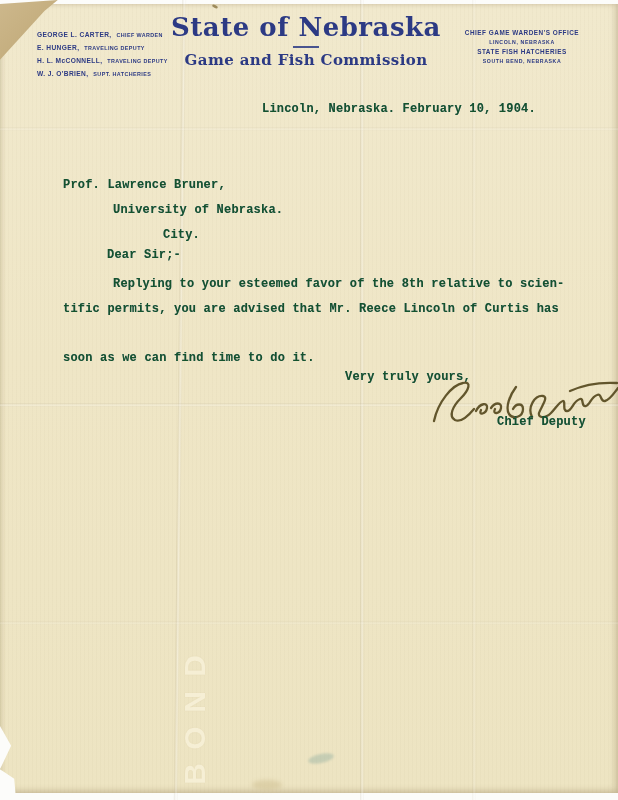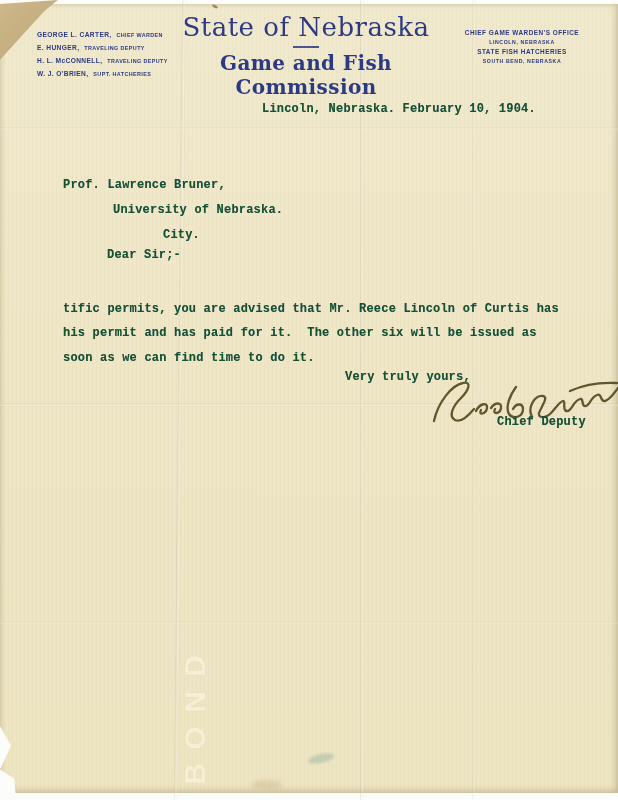--- a/index.html
+++ b/index.html
@@ -29,23 +29,23 @@
     background:linear-gradient(90deg, rgba(115,95,50,0.12), rgba(255,255,255,0.30) 55%, rgba(115,95,50,0.05));}
   .crease-h{position:absolute; left:0; right:0; height:4px;
     background:linear-gradient(180deg, rgba(115,95,50,0.10), rgba(255,255,255,0.28) 55%, rgba(115,95,50,0.05));}
   
   .lh-navy{color:#2c3a84;}
   #lh-left{position:absolute; left:37px; top:27px; line-height:10px; white-space:nowrap;}
   .lh-official{font-weight:bold; letter-spacing:0.4px;}
   .lh-official .nm{font-size:6.6px;}
   .lh-official .tt{font-size:5.4px;}
   #lh-center{position:absolute; left:50%; top:12px; transform:translateX(-51%); text-align:center; width:300px;}
-  #state-title{font-family:"DejaVu Serif", serif; font-weight:normal; font-size:26px; letter-spacing:0.5px;}
+  #state-title{font-family:"DejaVu Serif", serif; font-weight:bold; font-size:26px; letter-spacing:0.5px;}
   #lh-rule{width:26px; height:2px; background:#2c3a84; margin:4px auto 3px auto; opacity:.85;}
-  #commission-title{font-family:"DejaVu Serif", serif; font-weight:bold; font-size:20px; letter-spacing:0.4px;}
+  #commission-title{font-family:"DejaVu Serif", serif; font-weight:bold; font-size:15px; letter-spacing:0.4px;}
   #lh-right{position:absolute; left:443px; top:28px; width:158px; text-align:center; line-height:9.5px; white-space:nowrap;}
   #lh-right .big{font-size:6.4px; font-weight:bold; letter-spacing:0.5px;}
   #lh-right .sml{font-size:5.2px; font-weight:bold; letter-spacing:0.6px;}
   
   .typed{
     position:absolute; font-family:"Liberation Mono", monospace; font-weight:bold;
     font-size:12px; color:#14532d; white-space:pre; letter-spacing:0.2px;
     text-shadow:0 0 0.6px rgba(65,83,166,0.55);
   }
   
@@ -93,22 +93,22 @@
   </div>
 
   <div class="typed" style="left:262px; top:102px;">Lincoln, Nebraska. February 10, 1904.</div>
 
   <div class="typed" style="left:113px; top:203px;">University of Nebraska.</div>
   <div class="typed" style="left:63px;  top:178px;">Prof. Lawrence Bruner,</div>
   <div class="typed" style="left:163px; top:228px;text-align:center;">City.</div>
 
   <div class="typed" style="left:63px; top:248px;padding-left:44px;">Dear Sir;-</div>
 
+  <div class="typed" style="left:113px; top:277px;">Replying to your esteemed favor of the 8th relative to scien-</div>
   <div class="typed" style="left:63px;  top:302px;">tific permits, you are advised that Mr. Reece Lincoln of Curtis has</div>
-  <div class="typed" style="left:63px;  top:326px;">his permit and has paid for it.  The other six will be issued as</div>
   <div class="typed" style="left:345px; top:370px;">Very truly yours,</div>
 
   <div class="typed" style="left:63px;  top:351px;">soon as we can find time to do it.</div>
 
   <div id="signature" aria-label="Geo L. Carter">
     <svg width="192" height="58" viewBox="0 0 192 58" fill="none">
       <g stroke="#574a20" stroke-width="2.3" stroke-linecap="round" opacity="0.92">
         <path d="M6,47 C10,28 24,11 35,9 C44,7 41,16 33,24 C25,32 20,42 27,46 C33,49 41,41 46,35"></path>
         <path d="M48,37 C52,29 60,28 59,34 C58,40 50,42 53,36"></path>
         <path d="M63,34 C67,28 74,28 73,34 C72,40 64,41 67,35"></path>

